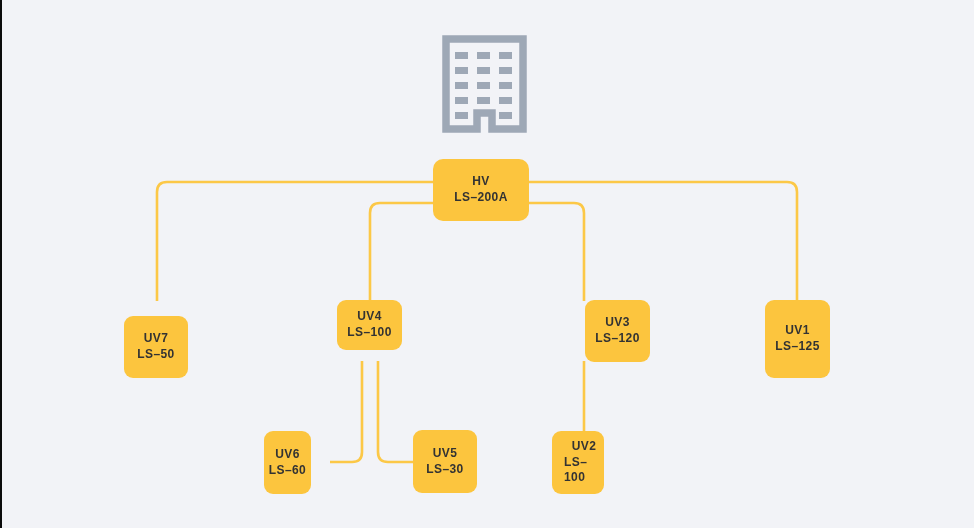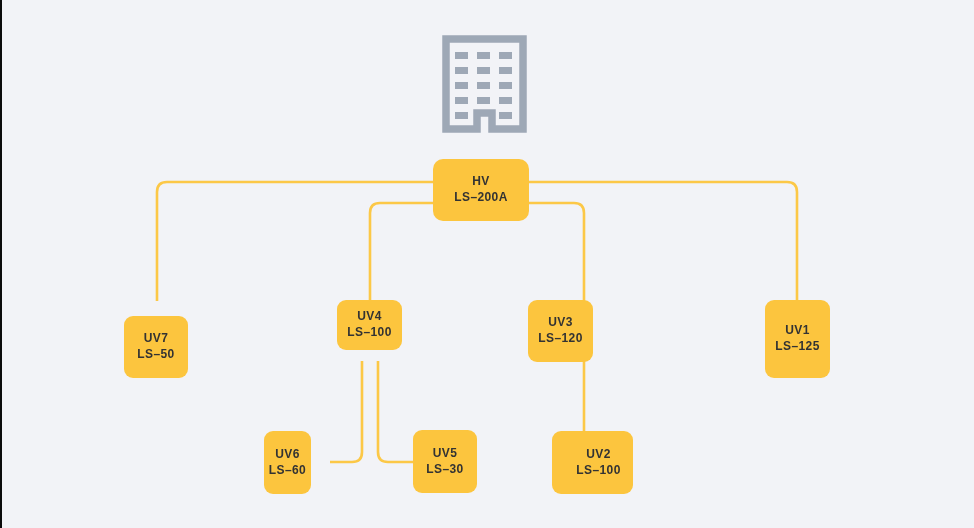--- a/index.html
+++ b/index.html
@@ -58,25 +58,25 @@
     font-weight:700;
     font-size:12px;
     line-height:1.3;
     color:var(--text-color);
     letter-spacing:.4px;
     text-align:left;
   }
   .n-hv {left:433px;top:159px;width:96px;height:62px;border-radius:10px;}
   .n-uv7{left:124px;top:316px;width:64px;height:62px;}
   .n-uv4{left:337px;top:300px;width:65px;height:50px;}
-  .n-uv3{left:528px;top:300px;width:65px;height:62px;}
+  .n-uv3{left:585px;top:300px;width:65px;height:62px;}
   .n-uv1{left:765px;top:300px;width:65px;height:78px;}
   .n-uv6{left:264px;top:431px;width:47px;height:63px;}
   .n-uv5{left:413px;top:430px;width:64px;height:63px;}
-  .n-uv2{left:552px;top:431px;width:81px;height:63px;padding-left:12px;}
+  .n-uv2{left:552px;top:431px;width:52px;height:63px;padding-left:12px;}
 </style>
 </head>
 <body>
 
 <div class="stage">
 
   <svg class="wires" viewBox="0 0 974 528" xmlns="http://www.w3.org/2000/svg" aria-hidden="true">
     <path class="wire" d="M433 182 H167 Q157 182 157 192 V301"></path>
     <path class="wire" d="M433 203 H380 Q370 203 370 213 V301"></path>
     <path class="wire" d="M529 182 H787 Q797 182 797 192 V301"></path>

